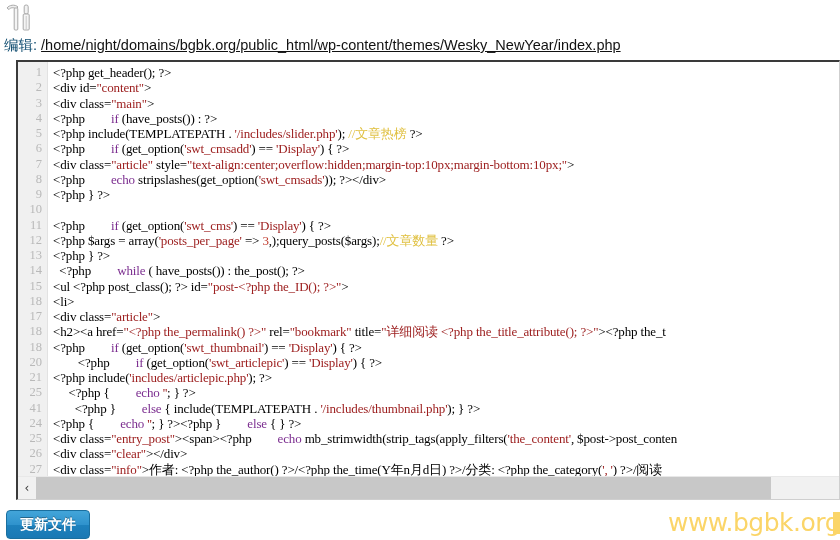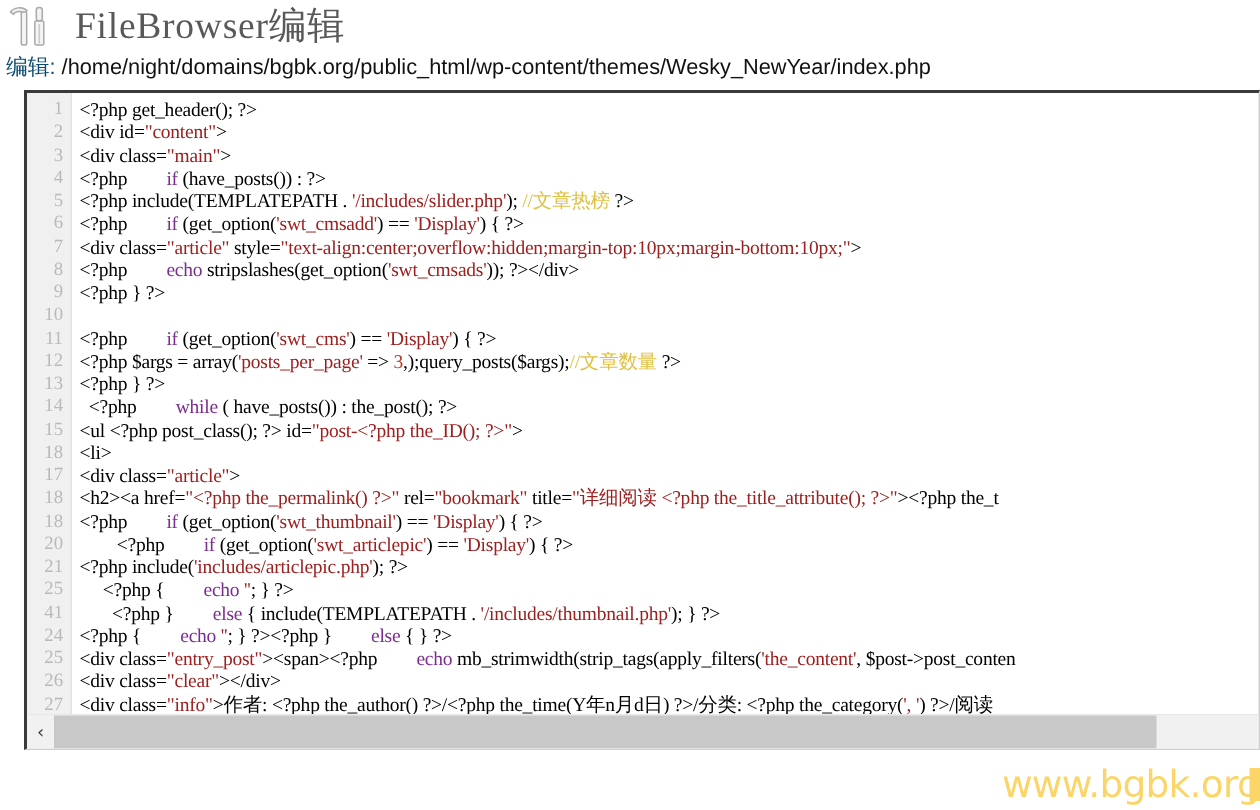--- a/index.html
+++ b/index.html
@@ -39,21 +39,21 @@
 
   
   #path-row {
     padding: 3px 0 4px 4px;
     font-size: 14.5px;
     color: #222;
     white-space: nowrap;
     line-height: 17px;
   }
   #path-label { color:#0c4a6e; }
-  #path-value { color:#111; }
+  #path-value { color:#111;text-decoration:underline; }
 
   
   #editor {
     margin: 2px 0 0 16px;
     width: 824px;
     height: 440px;
     box-sizing: border-box;
     border-top: 2px solid #3a3a3a;
     border-left: 2px solid #3a3a3a;
     border-right: 1px solid #cfcfcf;
@@ -185,21 +185,20 @@
     <svg width="34" height="30" viewBox="0 0 34 30" xmlns="http://www.w3.org/2000/svg">
 
       <path d="M3 5 C5 2, 11 1, 14 4 L12 6 C10 4, 6 4.5, 5 6.5 Z" fill="#efefef" stroke="#a9a9a9" stroke-width="1"></path>
       <rect x="10.2" y="5" width="3.6" height="22" rx="1" fill="#f4f4f4" stroke="#a9a9a9" stroke-width="1"></rect>
 
       <rect x="20.2" y="2" width="4" height="9" rx="1.8" fill="#f2f2f2" stroke="#a9a9a9" stroke-width="1"></rect>
       <rect x="19.2" y="11" width="6" height="16" rx="1" fill="#f4f4f4" stroke="#a9a9a9" stroke-width="1"></rect>
       <line x1="22.2" y1="13" x2="22.2" y2="26" stroke="#c9c9c9" stroke-width="1"></line>
     </svg>
   </span>
-  <span id="app-title">FileBrowser编辑</span>
 </div>
 
 <div id="path-row">
   <span id="path-label">编辑:</span>
   <span id="path-value">/home/night/domains/bgbk.org/public_html/wp-content/themes/Wesky_NewYear/index.php</span>
 </div>
 
 <div id="editor">
   <div id="code-area">
     <div id="gutter">
@@ -236,15 +235,16 @@
   </div>
   <div id="hscroll">
     <div id="hscroll-left">‹</div>
     <div id="hscroll-track">
       <div id="hscroll-thumb"></div>
     </div>
   </div>
 </div>
 
 <div id="footer">
+  <button id="update-button">更新文件</button>
   <span id="watermark">www.bgbk.org</span>
   <span id="watermark-block"></span>
 </div>
 
 </body></html>

